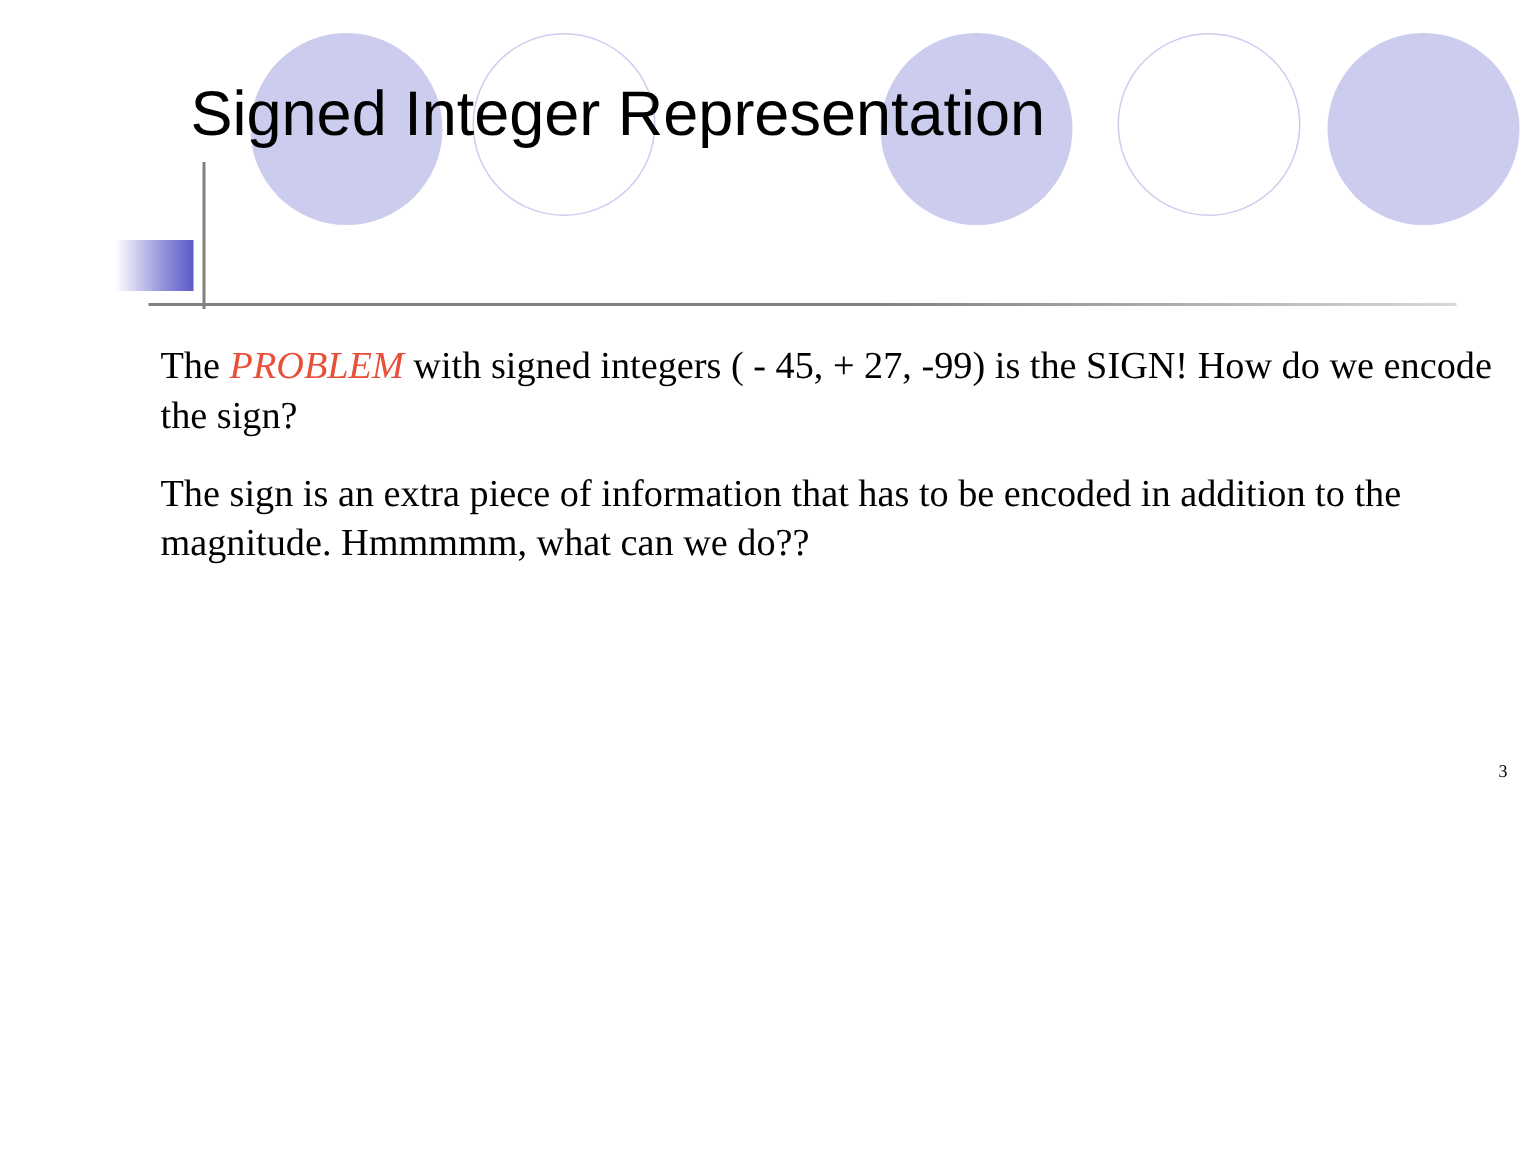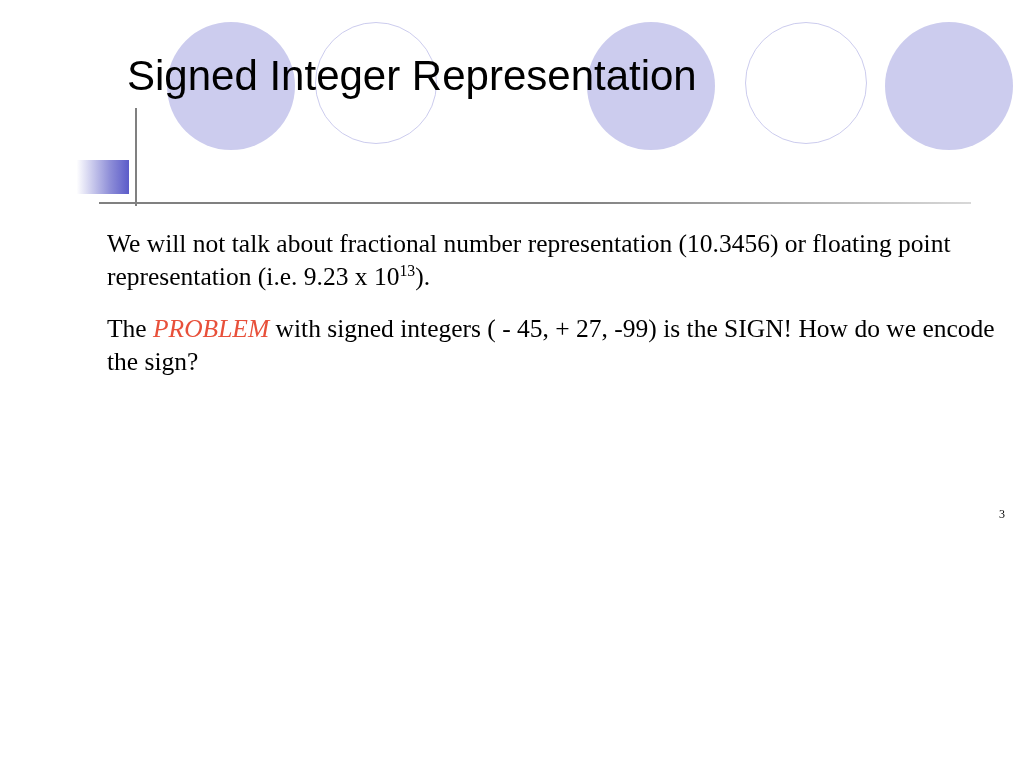--- a/index.html
+++ b/index.html
@@ -128,19 +128,19 @@
       <div class="circle filled" style="left: 728px; width: 128px; height: 128px;"></div>
     </div>
 
   <div class="title">Signed Integer Representation</div>
 
   <div class="vrule"></div>
   <div class="hrule"></div>
   <div class="grad-block"></div>
 
   <div class="body">
-      <p class="para"><span>We will not talk about fractional number representation (10.3456) or floating point representation (i.e. 9.23 x 10</span><sup>13</sup><span>).</span></p>
       <p class="para"><span>The </span><span class="emph">PROBLEM</span><span> with signed integers ( - 45,  + 27,   -99) is the SIGN!  How do we encode the sign?</span></p>
+      <p class="para"><span>The sign is an extra piece of information that has to be encoded in addition to the magnitude.   Hmmmmm, what can we do??</span></p>
     </div>
 
   <div class="page-num">3</div>
 
 </div>
 
 </body></html>

